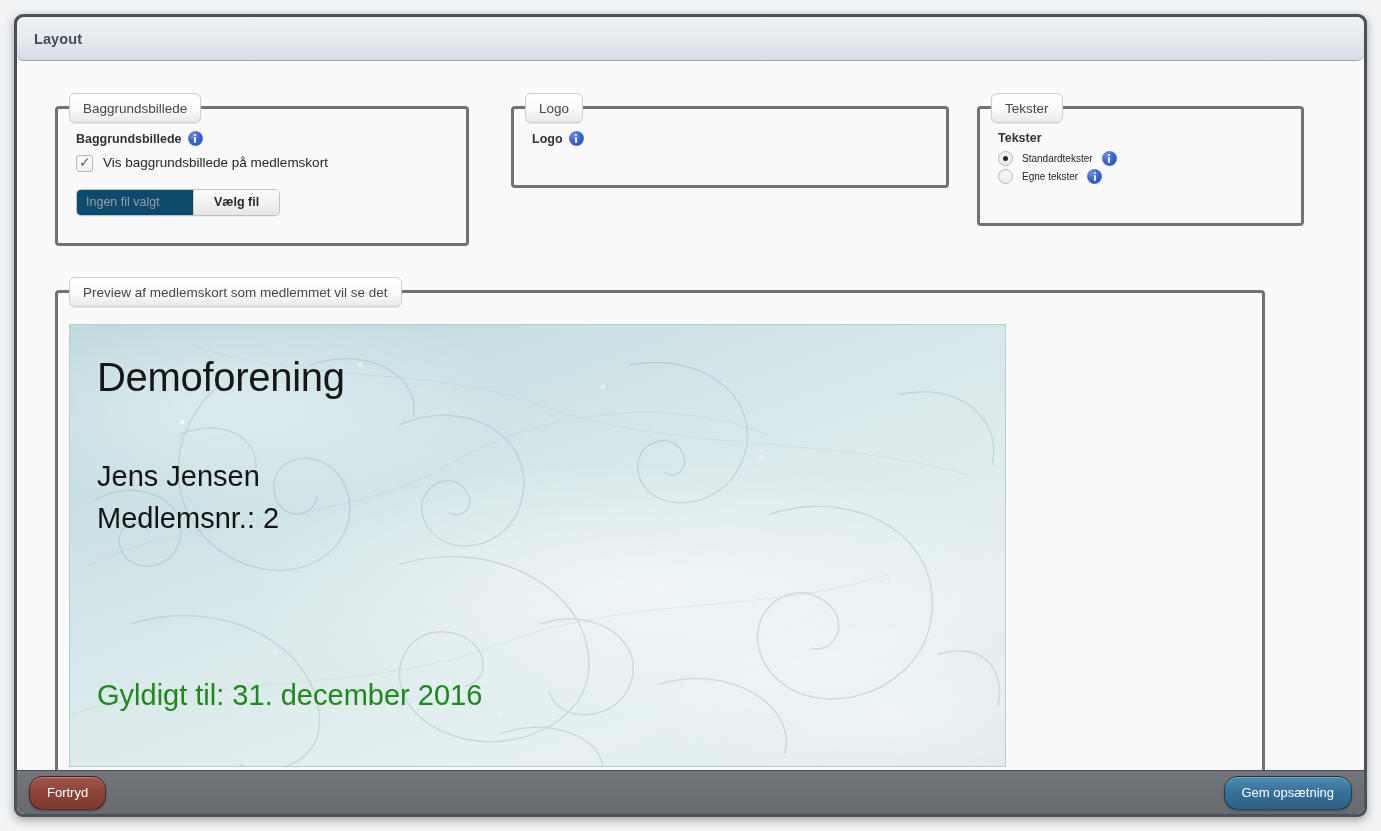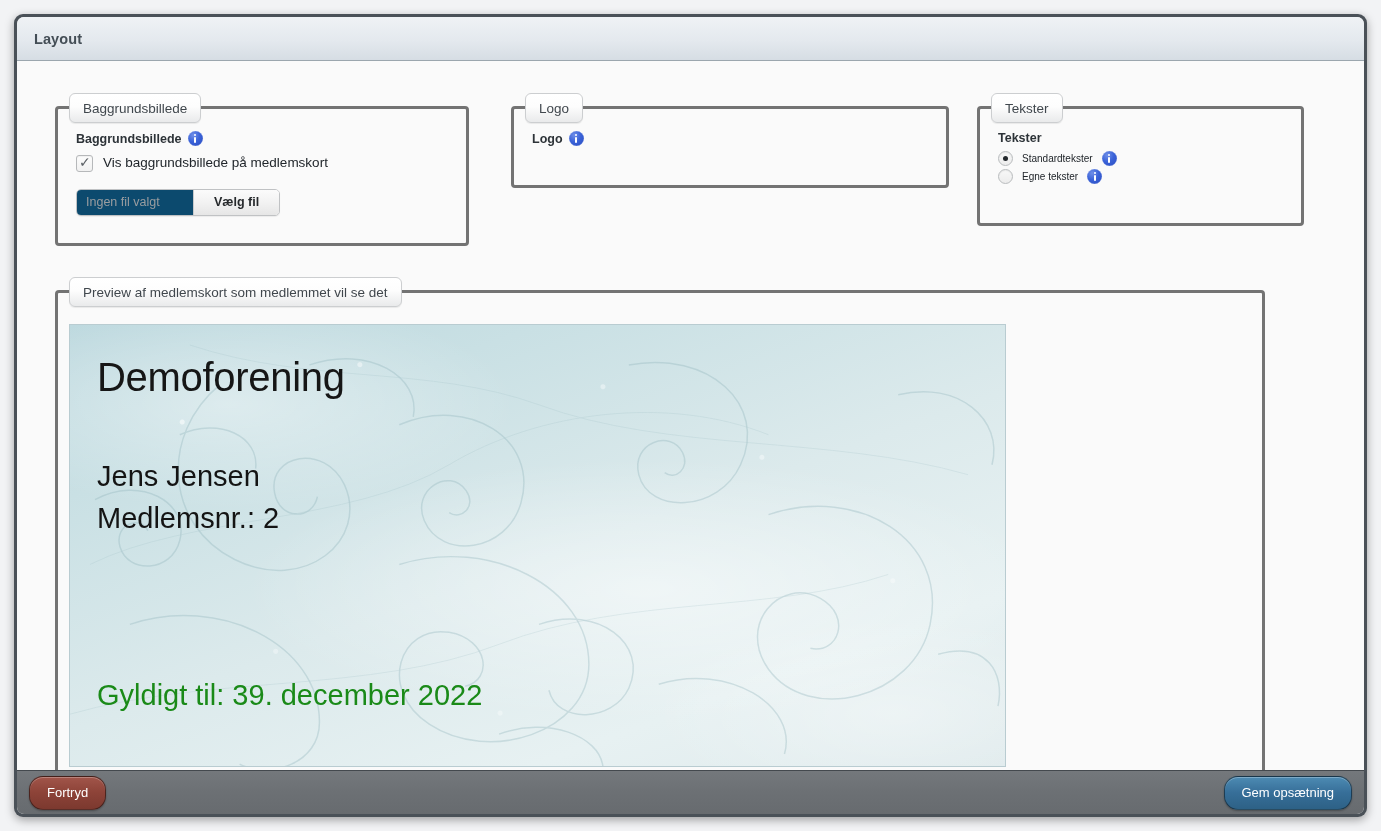--- a/index.html
+++ b/index.html
@@ -33,20 +33,21 @@
 
   
   #titlebar {
     height: 44px;
     flex: 0 0 44px;
     background: linear-gradient(to bottom, #eff2f5 0%, #e4e9ee 55%, #d6dde4 100%);
     border-bottom: 1px solid #9ba6ae;
     display: flex;
     align-items: center;
     padding: 0 0 0 17px;
+    border-radius: 7px;
   }
   #titlebar .title {
     font-size: 14.5px;
     font-weight: bold;
     color: #444e56;
     letter-spacing: .1px;
   }
 
   
   #body {
@@ -375,21 +376,21 @@
               <path d="M0 390 C 140 350, 300 370, 430 320 C 560 270, 700 290, 820 250"></path>
               <path d="M120 20 C 240 60, 360 40, 470 80 C 600 128, 760 110, 900 150"></path>
             </g>
           </svg>
           <div class="grain"></div>
 
           <div class="card-text">
             <div class="org">Demoforening</div>
             <div class="member-name">Jens Jensen</div>
             <div class="member-no">Medlemsnr.: 2</div>
-            <div class="valid">Gyldigt til: 39. december 2022</div>
+            <div class="valid">Gyldigt til: 31. december 2016</div>
           </div>
         </div>
       </div>
 
     </div>
 
     <div id="footer">
       <div class="btn cancel">Fortryd</div>
       <div class="btn save">Gem opsætning</div>
     </div>

